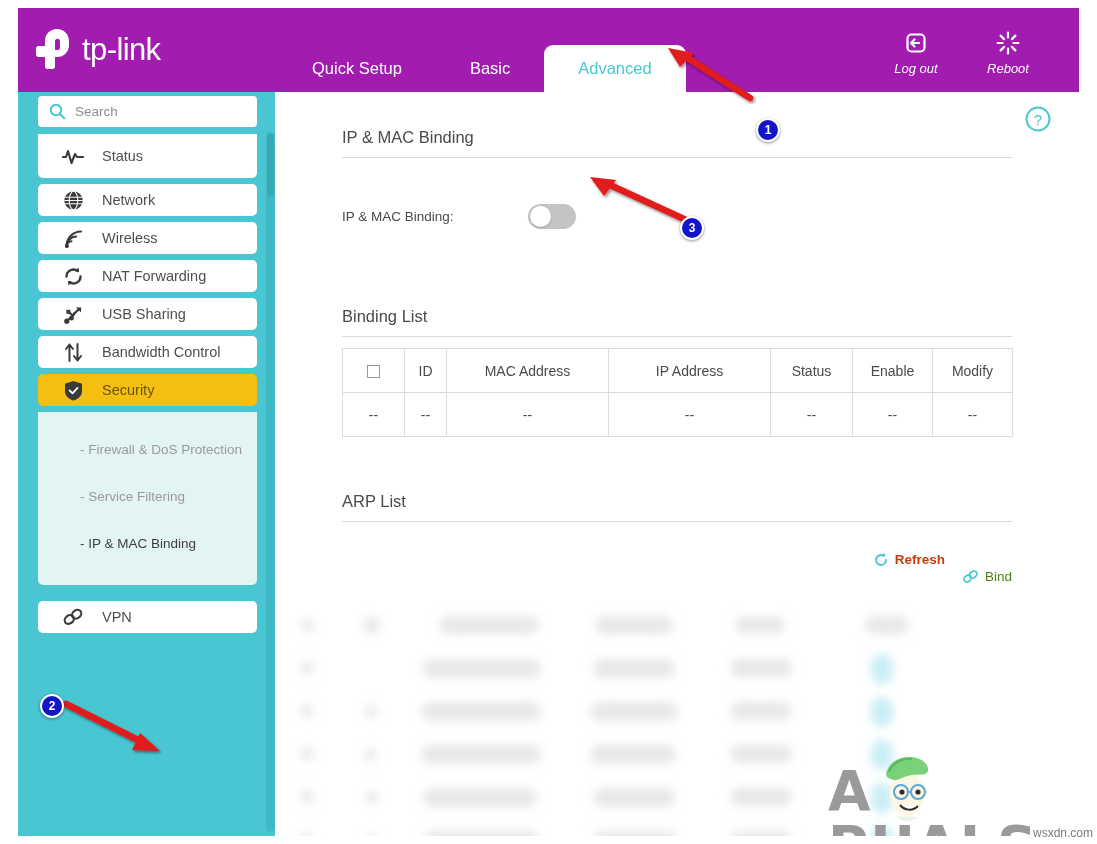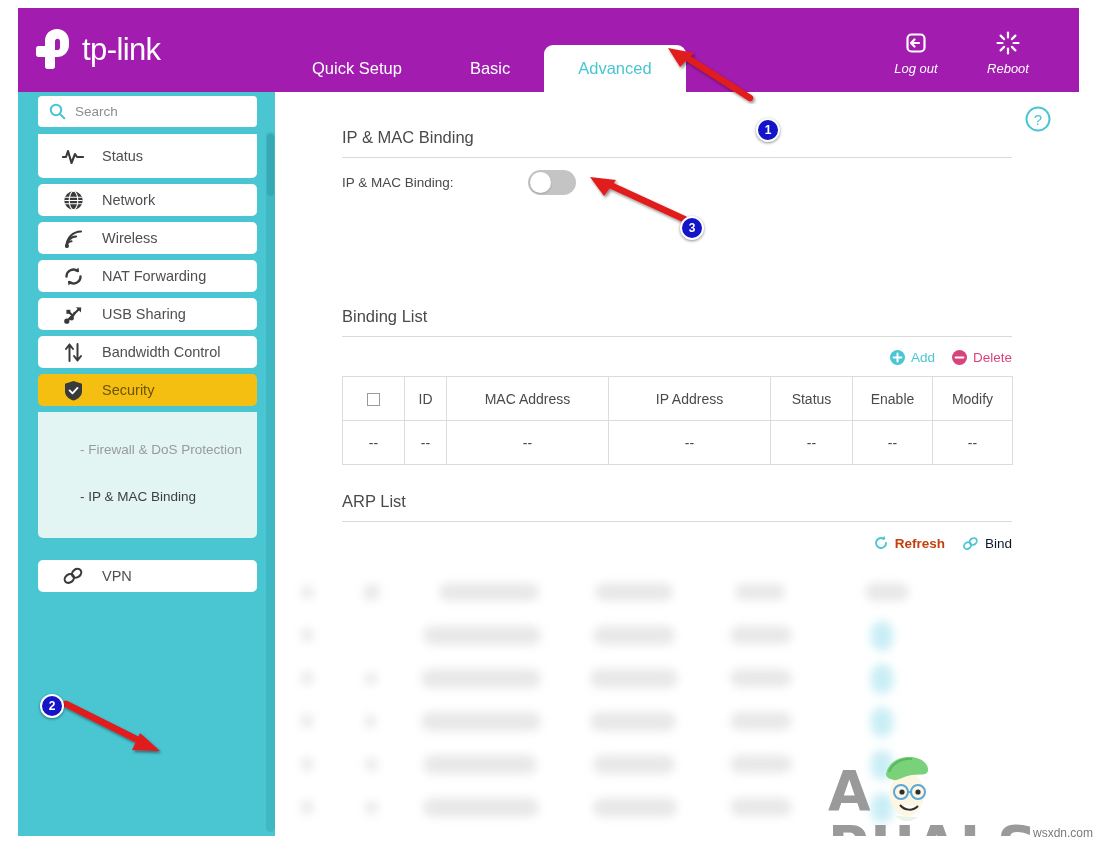--- a/index.html
+++ b/index.html
@@ -105,21 +105,21 @@
   }
   .menu-item.first { border-radius: 0 0 5px 5px; height: 44px; }
   .menu-item.active { background: #f5bf11; }
   .menu-item.active .mi-label { color: #6a5405; }
   .menu-icon { width: 22px; height: 22px; display: flex; align-items: center; justify-content: center; }
 
   #submenu {
     background: #e2f5f3;
     border-radius: 0 0 5px 5px;
     padding: 14px 0 18px 0;
-    margin-bottom: 22px;
+    margin-bottom: 16px;
     text-align: right;
   }
   .sub-item {
     height: 47px;
     display: flex; align-items: center;
     padding-left: 42px;
     font-size: 13.5px;
     color: #9a9a9a;
     cursor: pointer;
   }
@@ -155,21 +155,21 @@
   }
   .section-rule {
     margin: 10px 67px 0 67px;
     height: 1px; background: #d9d9d9;
   }
 
   #sec-binding { position: absolute; left: 0; top: 36px; width: 804px; }
 
   #toggle-row {
     display: flex; align-items: center;
-    padding-left: 67px; margin-top: 12px;
+    padding-left: 67px; margin-top: 46px;
   }
   #toggle-label { font-size: 13.5px; color: #4a4a4a; width: 186px; }
   #binding-toggle {
     width: 48px; height: 25px;
     background: #c4c4c4; border-radius: 13px;
     position: relative; cursor: pointer;
   }
   #binding-toggle .knob {
     position: absolute; left: 2px; top: 2px;
     width: 21px; height: 21px; border-radius: 50%;
@@ -183,21 +183,21 @@
     display: flex; justify-content: flex-end; gap: 17px;
     padding-right: 67px; margin-top: 13px;
   }
   .tbl-action {
     display: flex; align-items: center; gap: 6px;
     font-size: 13.5px; cursor: pointer;
   }
   .tbl-action.add { color: #4ac6d2; }
   .tbl-action.del { color: #d9437c; }
   .tbl-action.refresh { color: #c2410c; font-weight: bold; }
-  .tbl-action.bind { color: #0f172a; }
+  .tbl-action.bind { color: #4d7c0f; margin-top: 34px; }
 
   table.grid {
     margin: 11px 67px 0 67px;
     width: 670px;
     border-collapse: collapse;
     table-layout: fixed;
   }
   table.grid th, table.grid td {
     border: 1px solid #dcdcdc;
     height: 44px;
@@ -401,20 +401,21 @@
           <svg width="19" height="21" viewBox="0 0 19 21">
             <path d="M9.5 1L18 3.8v7.4c0 4.6-3.6 7.8-8.5 9.3C4.6 19 1 15.8 1 11.2V3.8z" fill="#3a3a3a"></path>
             <path d="M5.6 10.4l2.9 2.9 5-5.4" fill="none" stroke="#ffffff" stroke-width="1.9" stroke-linecap="round" stroke-linejoin="round"></path>
           </svg>
         </span>
         <span class="mi-label">Security</span>
       </div>
 
       <div id="submenu">
         <div class="sub-item">- Firewall &amp; DoS Protection</div>
+        <div class="sub-item">- Service Filtering</div>
         <div class="sub-item active">- IP &amp; MAC Binding</div>
       </div>
 
       <div class="menu-item">
         <span class="menu-icon">
           <svg width="22" height="20" viewBox="0 0 22 20">
             <g fill="none" stroke="#3a3a3a" stroke-width="2.1">
               <ellipse cx="7.3" cy="12.5" rx="5" ry="4" transform="rotate(-38 7.3 12.5)"></ellipse>
               <ellipse cx="14.6" cy="7.3" rx="5" ry="4" transform="rotate(-38 14.6 7.3)"></ellipse>
             </g>
@@ -445,36 +446,20 @@
         <div id="binding-toggle">
           <div class="knob"></div>
         </div>
       </div>
     </div>
 
     <div id="sec-list">
       <div class="section-title">Binding List</div>
       <div class="section-rule"></div>
 
-      <div class="tbl-actions">
-        <div class="tbl-action add">
-          <svg width="15" height="15" viewBox="0 0 15 15">
-            <circle cx="7.5" cy="7.5" r="7.5" fill="#4ac6d2"></circle>
-            <path d="M7.5 3.6v7.8M3.6 7.5h7.8" stroke="#ffffff" stroke-width="2" stroke-linecap="round"></path>
-          </svg>
-          <span>Add</span>
-        </div>
-        <div class="tbl-action del">
-          <svg width="15" height="15" viewBox="0 0 15 15">
-            <circle cx="7.5" cy="7.5" r="7.5" fill="#d9437c"></circle>
-            <path d="M3.6 7.5h7.8" stroke="#ffffff" stroke-width="2" stroke-linecap="round"></path>
-          </svg>
-          <span>Delete</span>
-        </div>
-      </div>
 
       <table class="grid">
         <thead>
           <tr>
             <th style="width:62px">
               <span class="chk"></span>
             </th>
             <th style="width:42px">ID</th>
             <th style="width:162px">MAC Address</th>
             <th style="width:162px">IP Address</th>

